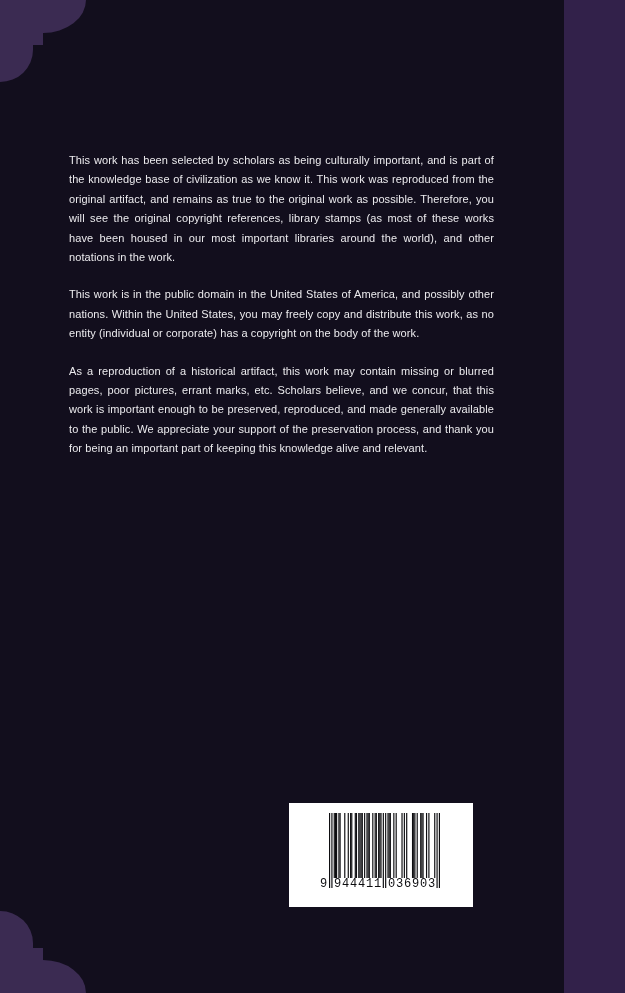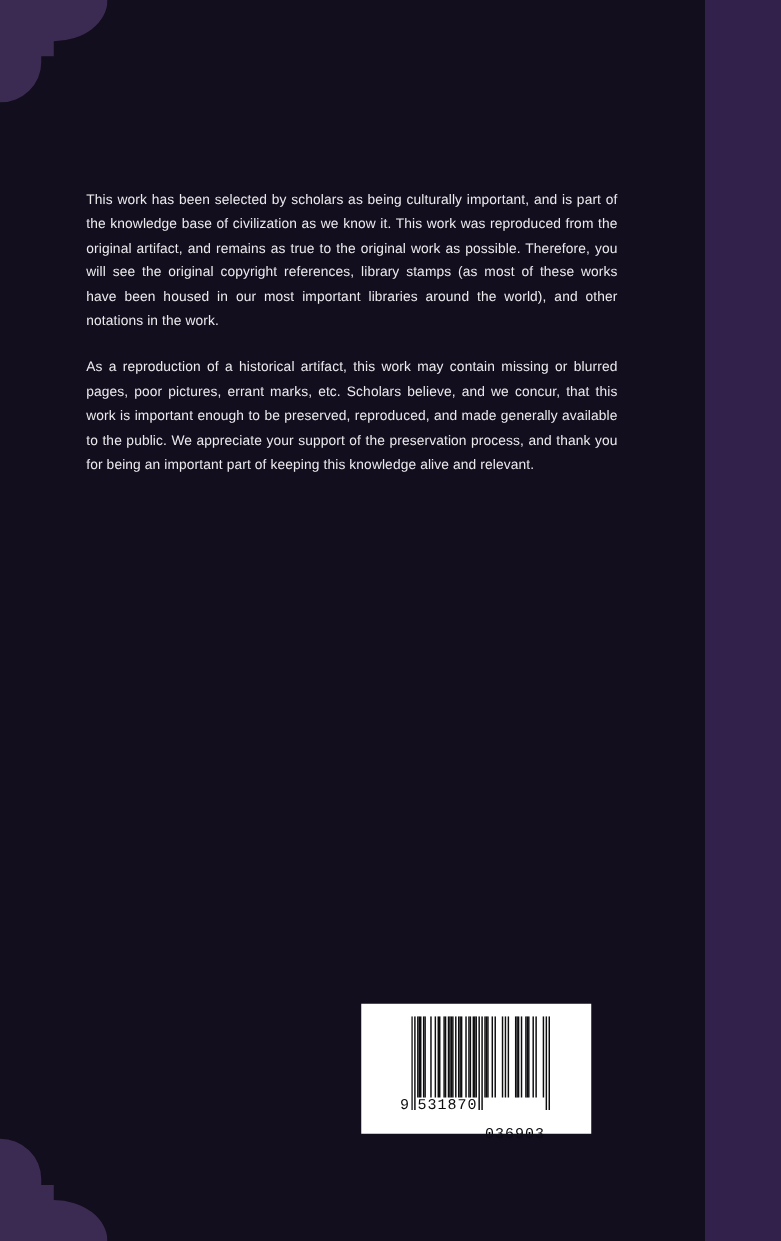--- a/index.html
+++ b/index.html
@@ -37,37 +37,38 @@
   }
   .bars rect{fill:var(--bar);}
   .bc-digits span{
     position:absolute;top:74px;
     color:var(--bar);
     font-family:"Liberation Mono", monospace;
     font-size:12px;line-height:15px;
   }
   .bc-digit-leading{left:31px;}
   .bc-digits-left{left:45px;letter-spacing:0.8px;}
-  .bc-digits-right{left:99px;letter-spacing:0.8px;margin-top:23px;}
+  .bc-digits-right{left:99px;letter-spacing:0.8px;}
 </style>
 </head>
 <body>
 
 <div class="right-band"></div>
 
 <svg class="orn orn-tl" width="86" height="82" viewBox="0 0 86 82" aria-hidden="true">
   <path d="M0 0 L86 0 A43 33 0 0 1 43 33 L43 45 L33 45 L33 50 A33 32 0 0 1 0 82 Z"></path>
 </svg>
 
 <svg class="orn orn-bl" width="86" height="83" viewBox="0 0 86 83" aria-hidden="true">
   <path d="M0 1 A33 32 0 0 1 33 33 L33 38 L43 38 L43 50 A43 33 0 0 1 86 83 L0 83 Z"></path>
 </svg>
 
 <div class="text-block">
   <p>This work has been selected by scholars as being culturally important, and is part of the knowledge base of civilization as we know it. This work was reproduced from the original artifact, and remains as true to the original work as possible. Therefore, you will see the original copyright references, library stamps (as most of these works have been housed in our most important libraries around the world), and other notations in the work.</p>
+  <p>This work is in the public domain in the United States of America, and possibly other nations. Within the United States, you may freely copy and distribute this work, as no entity (individual or corporate) has a copyright on the body of the work.</p>
   <p>As a reproduction of a historical artifact, this work may contain missing or blurred pages, poor pictures, errant marks, etc. Scholars believe, and we concur, that this work is important enough to be preserved, reproduced, and made generally available to the public. We appreciate your support of the preservation process, and thank you for being an important part of keeping this knowledge alive and relevant.</p>
 </div>
 
 <div class="barcode-label">
   <svg id="bars" class="bars" viewBox="0 0 95 75" preserveAspectRatio="none" aria-hidden="true">
       <rect x="0" y="0" width="1" height="75"></rect>
       <rect x="2" y="0" width="1" height="75"></rect>
       <rect x="4" y="0" width="1" height="65"></rect>
       <rect x="5" y="0" width="1" height="65"></rect>
       <rect x="6" y="0" width="1" height="65"></rect>
@@ -111,16 +112,16 @@
       <rect x="79" y="0" width="1" height="65"></rect>
       <rect x="80" y="0" width="1" height="65"></rect>
       <rect x="83" y="0" width="1" height="65"></rect>
       <rect x="85" y="0" width="1" height="65"></rect>
       <rect x="90" y="0" width="1" height="65"></rect>
       <rect x="92" y="0" width="1" height="75"></rect>
       <rect x="94" y="0" width="1" height="75"></rect>
     </svg>
   <div class="bc-digits">
     <span class="bc-digit-leading">9</span>
-    <span class="bc-digits-left">531870</span>
+    <span class="bc-digits-left">944411</span>
     <span class="bc-digits-right">036903</span>
   </div>
 </div>
 
 </body></html>

